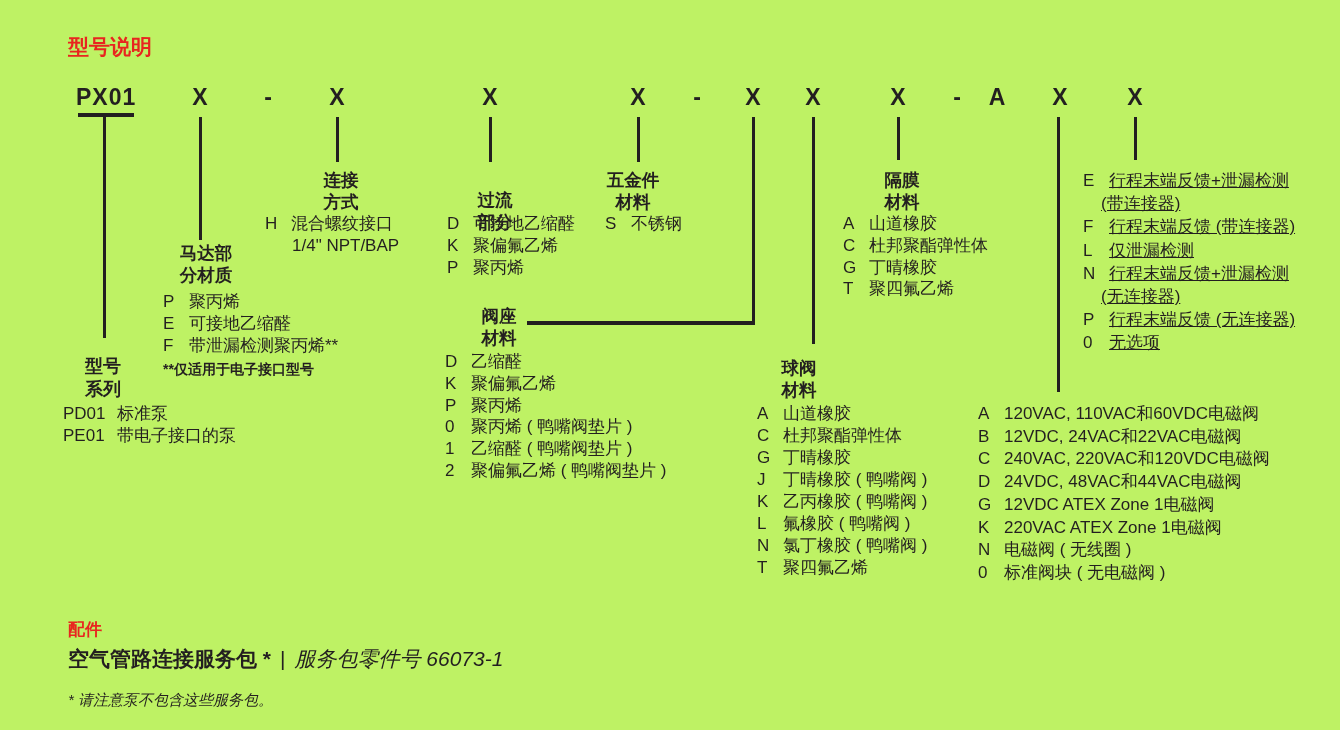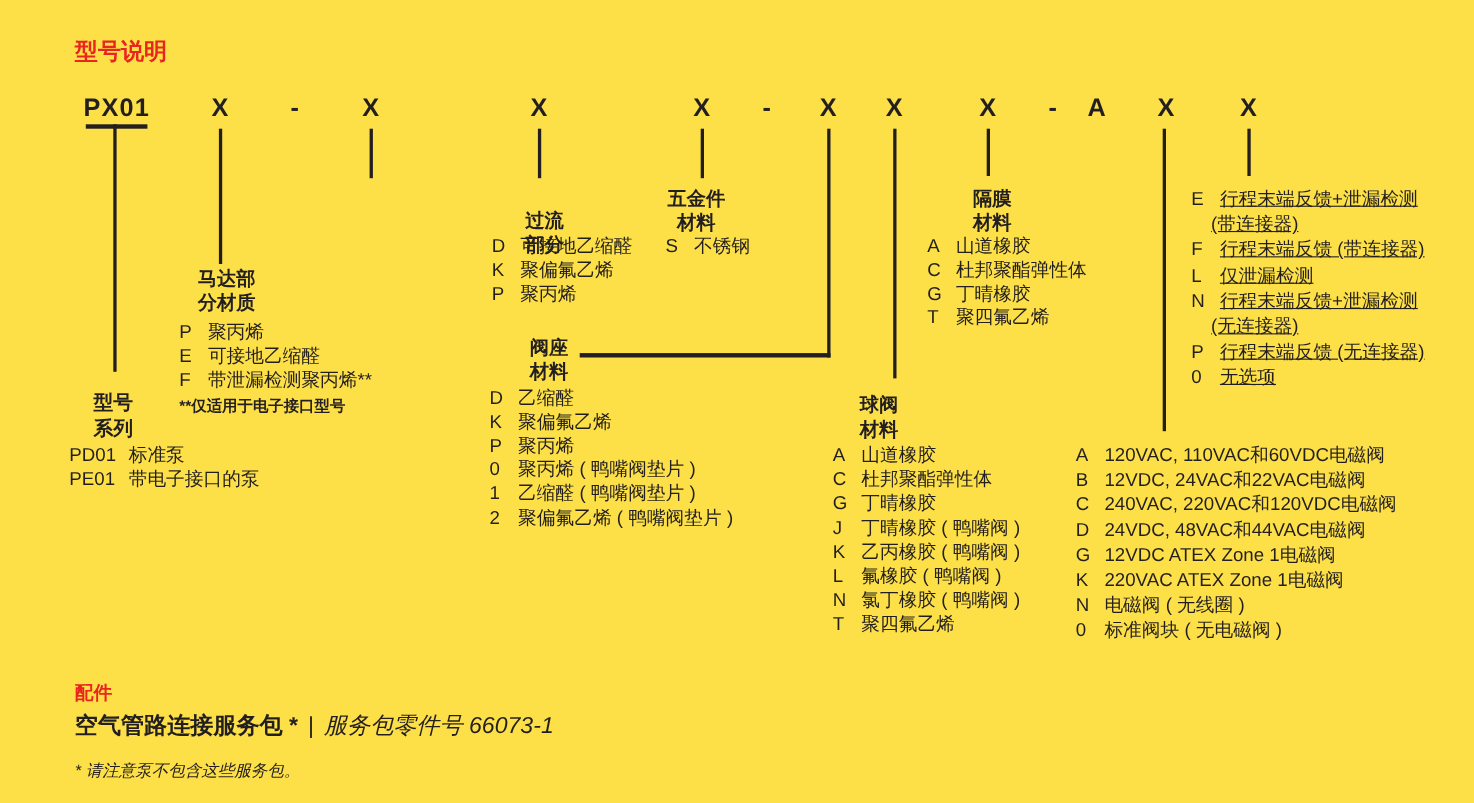--- a/index.html
+++ b/index.html
@@ -1,18 +1,18 @@
 <!DOCTYPE html>
 <html><head>
 <meta charset="utf-8">
 <style>
   * { margin:0; padding:0; box-sizing:border-box; }
   html,body { background:#ffffff; }
   body { font-family:"Liberation Sans","DejaVu Sans",sans-serif; color:#231f20; }
-  .canvas { position:relative; width:1340px; height:730px; background:#fde047; overflow:hidden; }
+  .canvas { position:relative; width:1340px; height:730px; background:#bef264; overflow:hidden; }
 
   .page-heading { position:absolute; left:68px; top:33px; font-size:21px; font-weight:700; color:#e8251f; }
 
   
   .model-prefix { position:absolute; left:76px; top:84px; font-size:23px; font-weight:700; letter-spacing:1px; }
   .mchar { position:absolute; top:84px; width:34px; margin-left:-17px; text-align:center;
            font-size:23px; font-weight:700; }
 
   
   .vline, .hline { position:absolute; background:#231f20; }
@@ -72,20 +72,24 @@
   <div class="vline" style="left:336px; top:117px; height:45px;"></div>
   <div class="vline" style="left:489px; top:117px; height:45px;"></div>
   <div class="vline" style="left:637px; top:117px; height:45px;"></div>
   <div class="vline" style="left:752px; top:117px; height:208px;"></div>
   <div class="hline" style="left:527px; top:321px; width:228px;"></div>
   <div class="vline" style="left:812px; top:117px; height:227px;"></div>
   <div class="vline" style="left:897px; top:117px; height:43px;"></div>
   <div class="vline" style="left:1057px;top:117px; height:275px;"></div>
   <div class="vline" style="left:1134px;top:117px; height:43px;"></div>
 
+  <div class="col-title" style="left:271px; top:170px;">
+    <div>连接</div>
+    <div>方式</div>
+  </div>
   <div class="col-title" style="left:425px; top:170px;margin-top:20px;">
     <div>过流</div>
     <div>部分</div>
   </div>
   <div class="col-title" style="left:563px; top:170px;">
     <div>五金件</div>
     <div>材料</div>
   </div>
   <div class="col-title" style="left:832px; top:170px;">
     <div>隔膜</div>
@@ -101,20 +105,26 @@
   </div>
   <div class="col-title" style="left:729px; top:358px;">
     <div>球阀</div>
     <div>材料</div>
   </div>
   <div class="col-title left-align" style="left:85px; top:355px;">
     <div>型号</div>
     <div>系列</div>
   </div>
 
+  <div class="list" style="left:265px; top:213px;">
+    <div class="row">
+      <span class="code">H</span><span>混合螺纹接口</span>
+    </div>
+    <div class="row cont">1/4" NPT/BAP</div>
+  </div>
 
   <div class="list" style="left:447px; top:213px;">
     <div class="row"><span class="code">D</span><span>可接地乙缩醛</span></div>
     <div class="row"><span class="code">K</span><span>聚偏氟乙烯</span></div>
     <div class="row"><span class="code">P</span><span>聚丙烯</span></div>
   </div>
 
   <div class="list" style="left:605px; top:213px;">
     <div class="row"><span class="code">S</span><span>不锈钢</span></div>
   </div>

